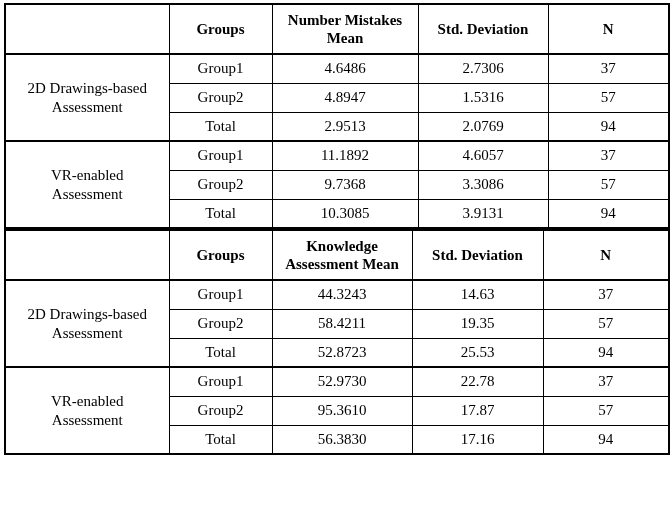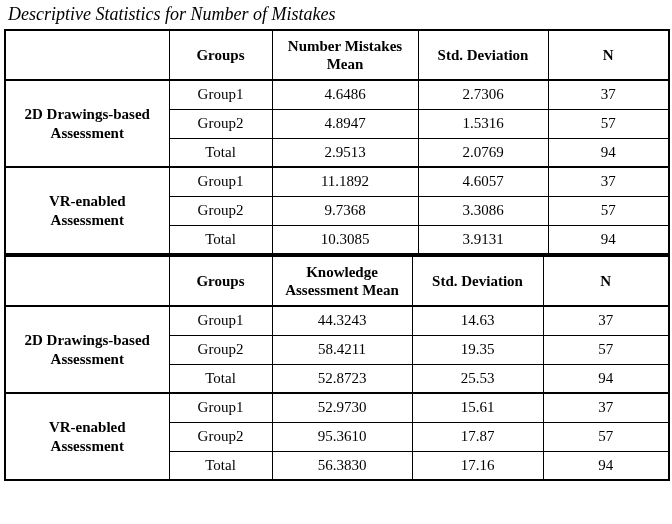--- a/index.html
+++ b/index.html
@@ -47,21 +47,21 @@
   .stats-table thead th {
     font-weight: bold;
     border-bottom-width: 2px;
     line-height: 1.2;
     white-space: pre-line;
   }
   .stats-table tbody tr {
     height: 29px;
   }
   .stats-table .row-label {
-    font-weight: bold;
+    font-weight: normal;
     white-space: pre-line;
     line-height: 1.25;
   }
   .stats-table tr.block-start > th,
   .stats-table tr.block-start > td {
     border-top-width: 2px;
   }
   
   .t1 col.c1 { width: 164px; }
   .t1 col.c2 { width: 103px; }
@@ -74,21 +74,20 @@
   .t2 col.c3 { width: 140px; }
   .t2 col.c4 { width: 131px; }
   .t2 col.c5 { width: 126px; }
 </style>
 </head>
 <body>
 
 <div class="page">
 
   <div class="table-section">
-    <div class="table-title">Descriptive Statistics for Number of Mistakes</div>
     <table class="stats-table t1">
       <colgroup>
           <col class="c1">
           <col class="c2">
           <col class="c3">
           <col class="c4">
           <col class="c5">
         </colgroup>
       <thead>
         <tr>
@@ -183,21 +182,21 @@
           <td>Total</td>
           <td>52.8723</td>
           <td>25.53</td>
           <td>94</td>
         </tr>
         <tr class="block-start">
           <th class="row-label" rowspan="3">VR-enabled
 Assessment</th>
           <td>Group1</td>
           <td>52.9730</td>
-          <td>15.61</td>
+          <td>22.78</td>
           <td>37</td>
         </tr>
         <tr>
           <td>Group2</td>
           <td>95.3610</td>
           <td>17.87</td>
           <td>57</td>
         </tr>
         <tr>
           <td>Total</td>

